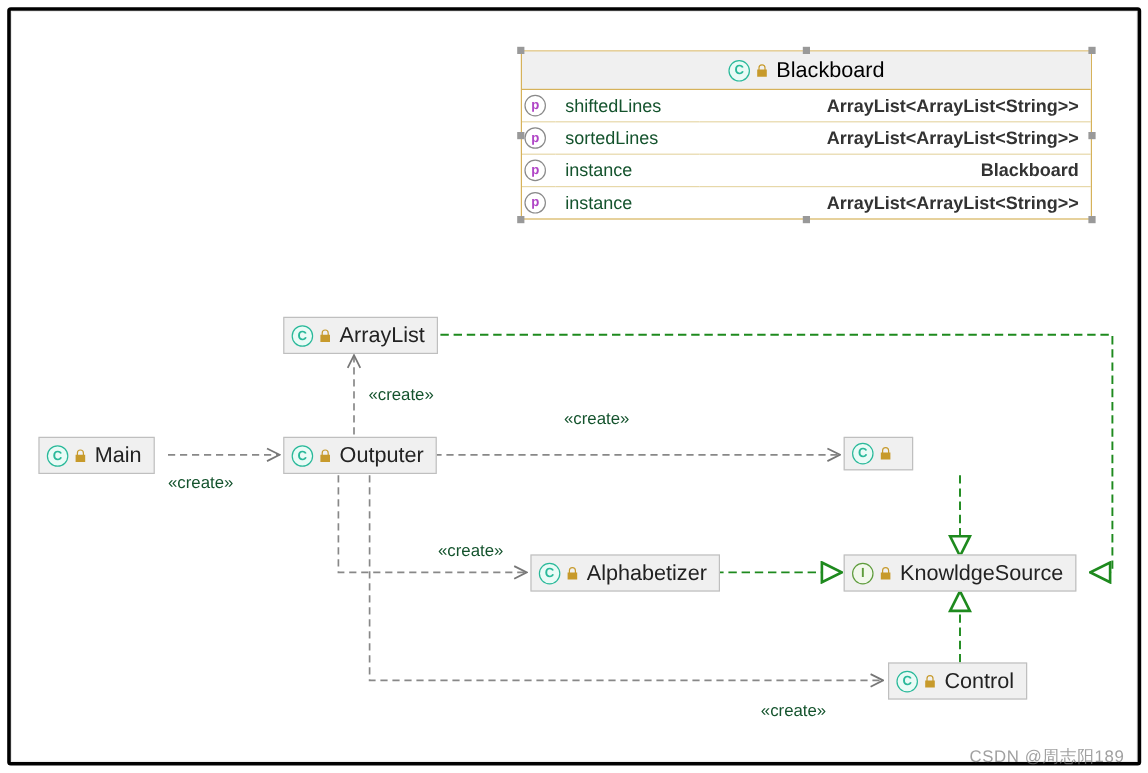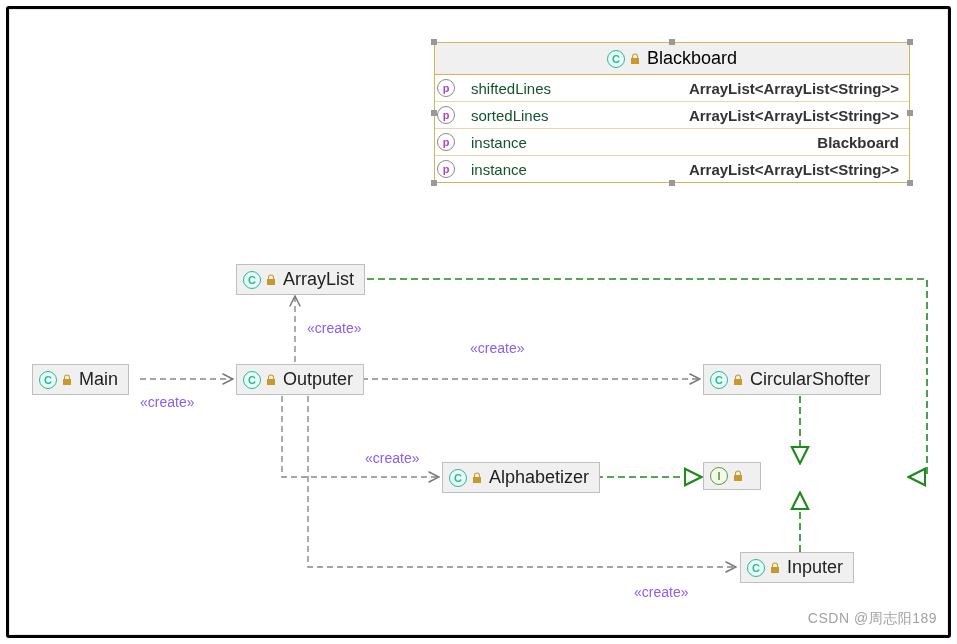--- a/index.html
+++ b/index.html
@@ -86,25 +86,25 @@
     align-items:center;
   }
   .cell.first { border-top:none; }
   .cell.iconcell { justify-content:center; padding:4px 2px;}
   .attr-name { color: #14532d; text-align: right; }
   .attr-name.italic { }
   .attr-type { color: #333; justify-content:flex-end; padding-right:10px;font-weight:bold;}
   .stereotype {
     position: absolute;
     font-size: 14px;
-    color: #8b5cf6;
+    color: #14532d;
   }
   .watermark {
     position: absolute;
-    right: 20px; bottom: 16px;
+    right: 20px; bottom: 4px;
     font-size: 14px;
     color: rgba(120,120,120,0.7);
     letter-spacing: 0.5px;
   }
   svg.connectors {
     position:absolute;
     left:0; top:0;
     width:100%; height:100%;
     pointer-events:none;
   }
@@ -236,40 +236,40 @@
     <span>Alphabetizer</span>
   </div>
 
   <div class="node" style="left:681px; top:342px;">
     <span class="icon-circle icon-c">C</span>
     <span class="lock-icon">
         <svg viewBox="0 0 12 12">
           <path d="M3 5V3.5a3 3 0 016 0V5h1v6H2V5h1zm1 0h4V3.5a2 2 0 00-4 0V5z" fill="#c79a2b"></path>
         </svg>
       </span>
-    <span>CircularShofter</span>
   </div>
 
   <div class="node" style="left:681px; top:440px;">
     <span class="icon-circle icon-i">I</span>
     <span class="lock-icon">
         <svg viewBox="0 0 12 12">
           <path d="M3 5V3.5a3 3 0 016 0V5h1v6H2V5h1zm1 0h4V3.5a2 2 0 00-4 0V5z" fill="#c79a2b"></path>
         </svg>
       </span>
+    <span>KnowldgeSource</span>
   </div>
 
   <div class="node" style="left:718px; top:530px;">
     <span class="icon-circle icon-c">C</span>
     <span class="lock-icon">
         <svg viewBox="0 0 12 12">
           <path d="M3 5V3.5a3 3 0 016 0V5h1v6H2V5h1zm1 0h4V3.5a2 2 0 00-4 0V5z" fill="#c79a2b"></path>
         </svg>
       </span>
-    <span>Inputer</span>
+    <span>Control</span>
   </div>
 
   <div class="stereotype" style="left:118px; top:372px;">«create»</div>
   <div class="stereotype" style="left:285px; top:298px;">«create»</div>
   <div class="stereotype" style="left:448px; top:318px;">«create»</div>
   <div class="stereotype" style="left:343px; top:428px;">«create»</div>
   <div class="stereotype" style="left:612px; top:562px;">«create»</div>
 
 </div>
 

